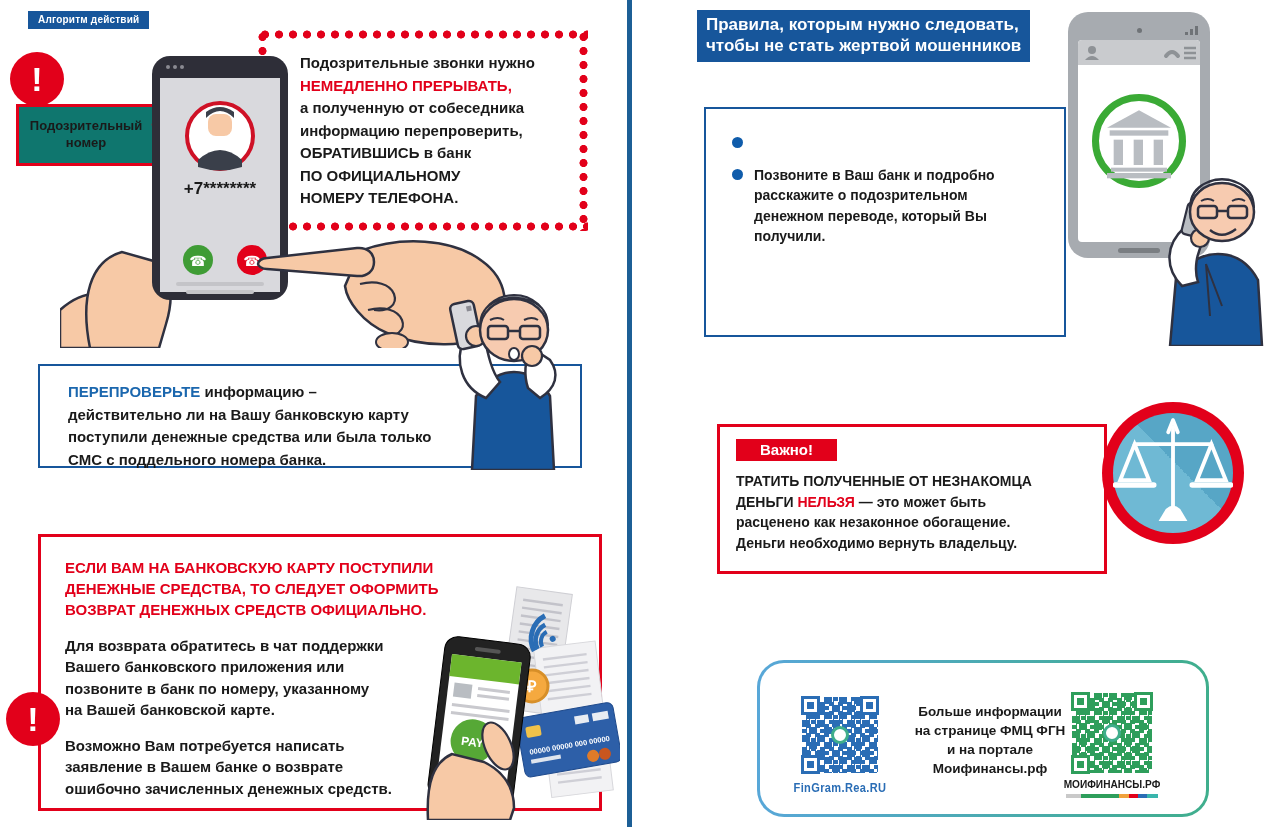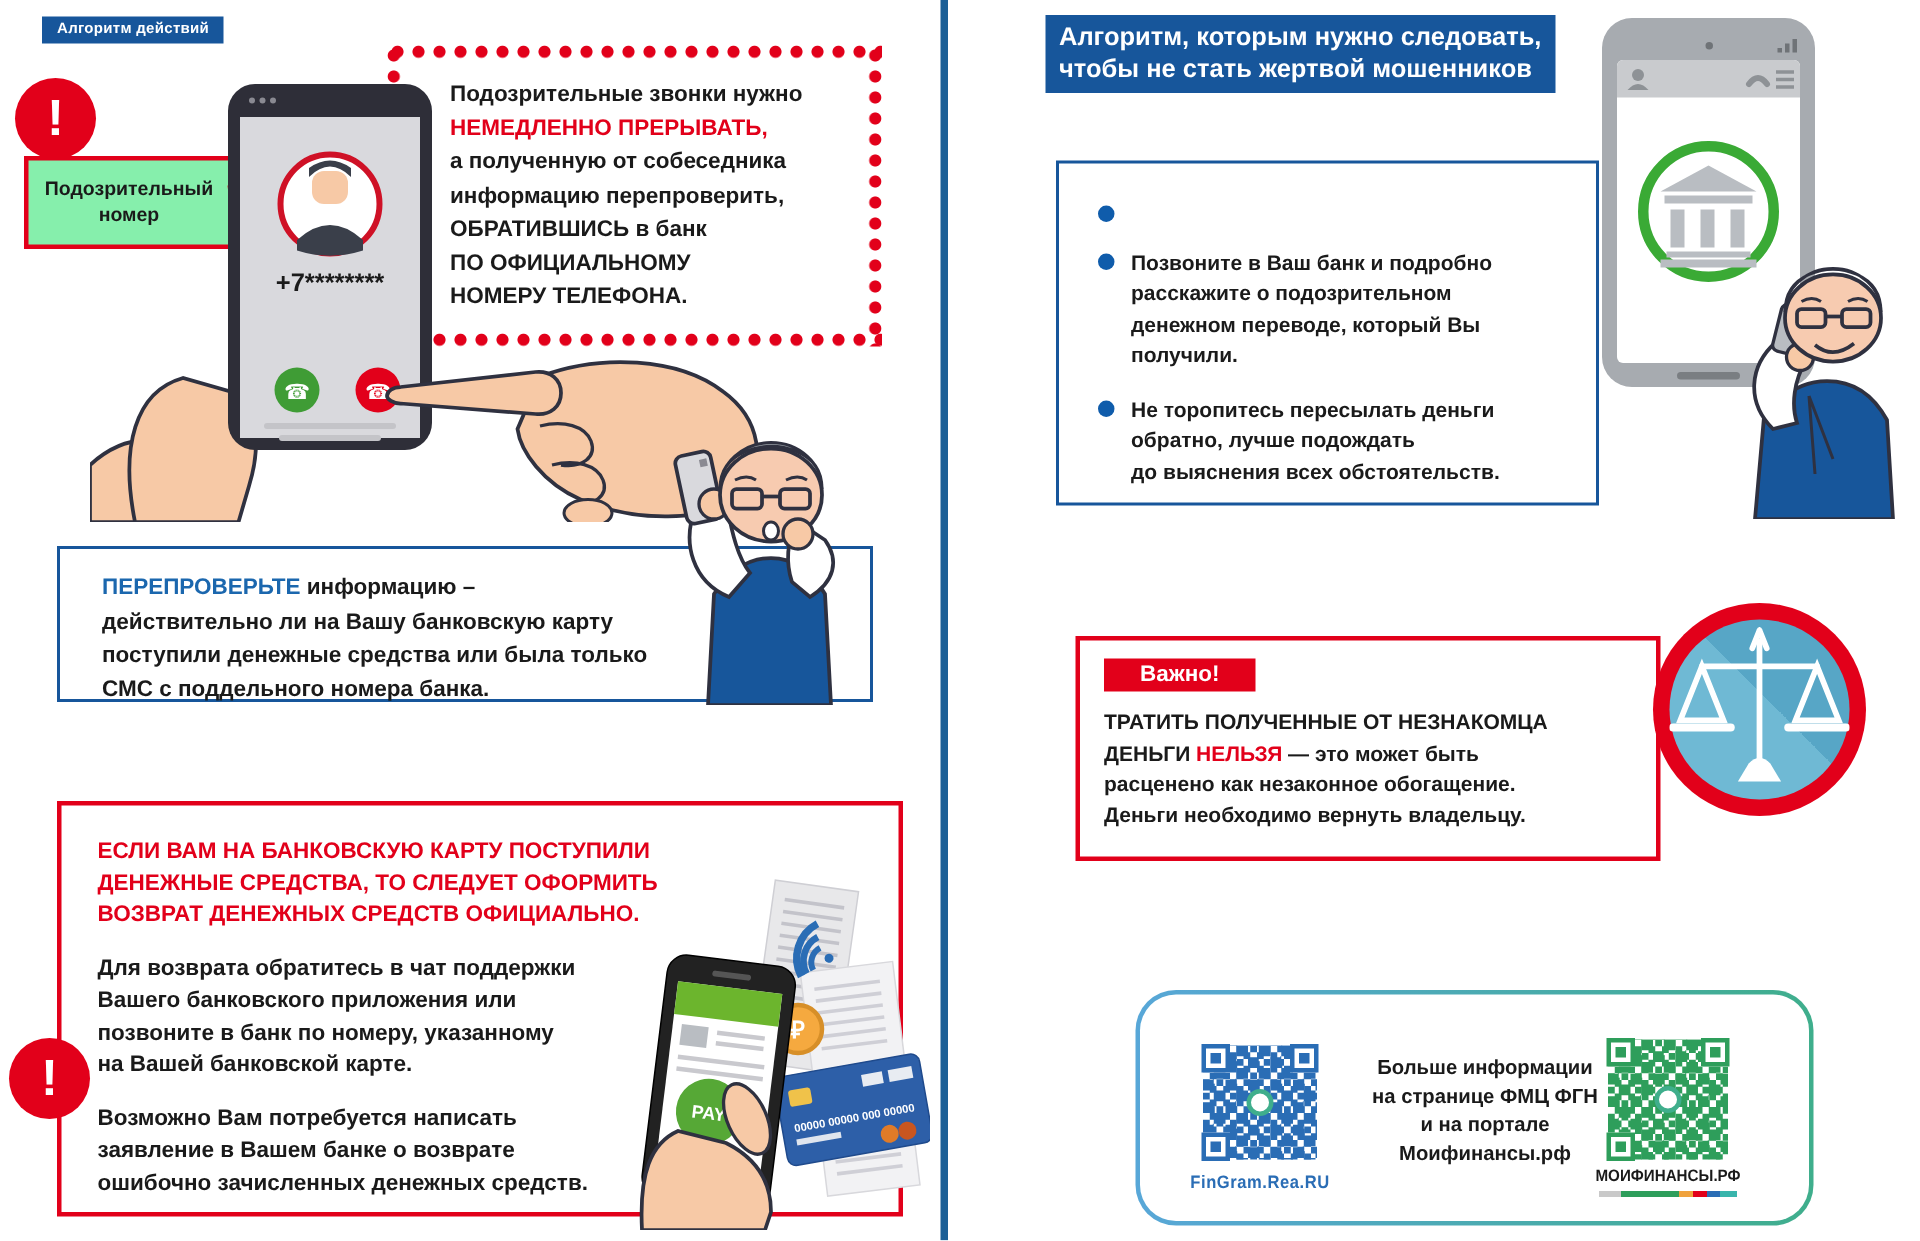--- a/index.html
+++ b/index.html
@@ -19,21 +19,21 @@
           background-size:14px 9px;background-repeat:repeat-x;width:330px;left:0;}
   .dots-v{position:absolute;width:9px;background-image:radial-gradient(circle,#e2001a 45%,transparent 52%);
           background-size:9px 14px;background-repeat:repeat-y;height:201px;top:0;}
   .dotted-text{left:300px;top:52px;width:282px;font-weight:bold;font-size:15px;line-height:1.5;}
   .red-t{color:#e2001a;}
   .blue-t{color:#1b67ae;}
 
   .alert-circle{width:54px;height:54px;border-radius:50%;background:#e2001a;color:#fff;
                 display:flex;align-items:center;justify-content:center;font-weight:bold;font-size:34px;}
   .alert1{left:10px;top:52px;}
-  .susp-label{left:16px;top:104px;width:134px;height:56px;border:3px solid #e2001a;background:#86efac;
+  .susp-label{left:16px;top:104px;width:134px;height:56px;border:3px solid #e2001a;background:#0f766e;
               display:flex;align-items:center;justify-content:center;text-align:center;
               font-weight:bold;font-size:13px;line-height:1.3;}
   .bubble-tip{left:153px;top:122px;width:0;height:0;border-left:22px solid #e2001a;
               border-top:9px solid transparent;border-bottom:12px solid transparent;transform:rotate(-8deg);}
 
   .verify-box{left:38px;top:364px;width:544px;height:104px;border:2px solid #17569b;box-sizing:border-box;
               padding:15px 18px 0 28px;font-weight:bold;font-size:15px;line-height:1.5;background:#fff;}
   .return-box{left:38px;top:534px;width:564px;height:277px;border:3px solid #e2001a;box-sizing:border-box;
               padding:20px 20px 0 24px;background:#fff;}
   .return-head{color:#e2001a;font-weight:bold;font-size:15px;line-height:1.4;}
@@ -231,39 +231,33 @@
       <rect x="30" y="104" width="18" height="14" fill="#b9bdc2"></rect>
       <path d="M54,107h32M54,114h32M30,126h58M30,134h58" stroke="#c9c9ce" stroke-width="3" fill="none"></path>
       <circle cx="55" cy="160" r="22" fill="#56a836"></circle>
       <text x="55" y="165" text-anchor="middle" font-size="12" font-weight="bold" fill="#ffffff">PAY</text>
       <rect x="28" y="208" width="62" height="8" fill="#e8a023"></rect>
     </g>
     <path d="M8,238 C6,200 14,180 32,172 L64,180 C84,190 94,206 94,226 L90,238 Z" fill="#f7c9a6" stroke="#2f3140" stroke-width="2.5"></path>
     <ellipse cx="78" cy="164" rx="13" ry="25" transform="rotate(-24 78 164)" fill="#f7c9a6" stroke="#2f3140" stroke-width="2.2"></ellipse>
   </svg>
 
-  <div class="abs r-title pre">Алгоритм, которым нужно следовать,
+  <div class="abs r-title pre">Правила, которым нужно следовать,
 чтобы не стать жертвой мошенников</div>
 
   <div class="abs rules-box">
     <div class="rule">
       <span class="rule-dot"></span>
     </div>
     <div class="rule">
       <span class="rule-dot"></span>
       <span class="pre">Позвоните в Ваш банк и подробно
 расскажите о подозрительном
 денежном переводе, который Вы
 получили.</span>
-    </div>
-    <div class="rule">
-      <span class="rule-dot"></span>
-      <span class="pre">Не торопитесь пересылать деньги
-обратно, лучше подождать
-до выяснения всех обстоятельств.</span>
     </div>
   </div>
 
   <div class="abs r-phone">
     <div class="r-cam"></div>
     <div class="r-sig">
       <i style="height:3px"></i>
         <i style="height:6px"></i>
         <i style="height:9px"></i>
     </div>

